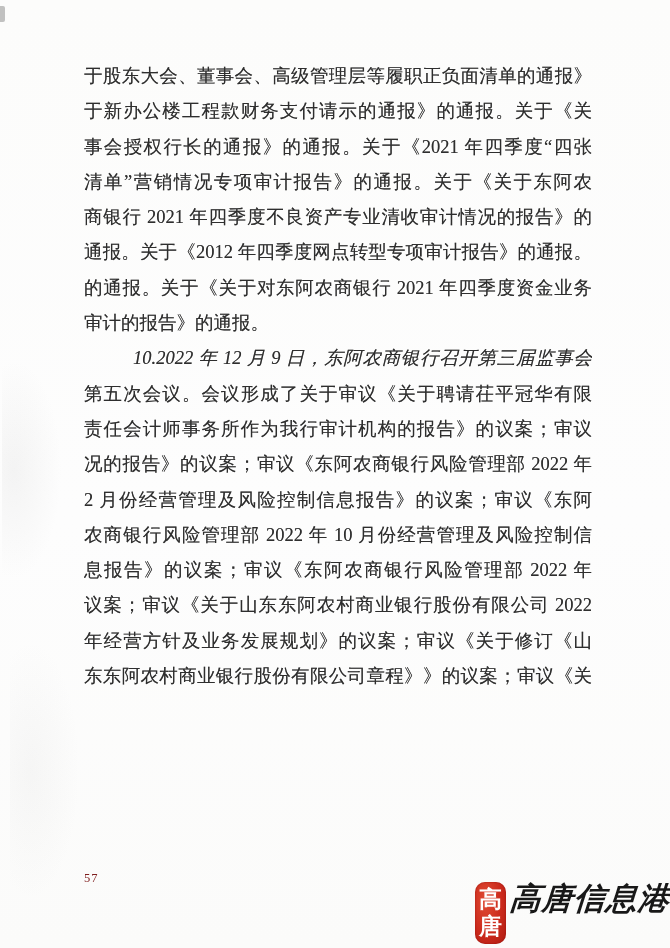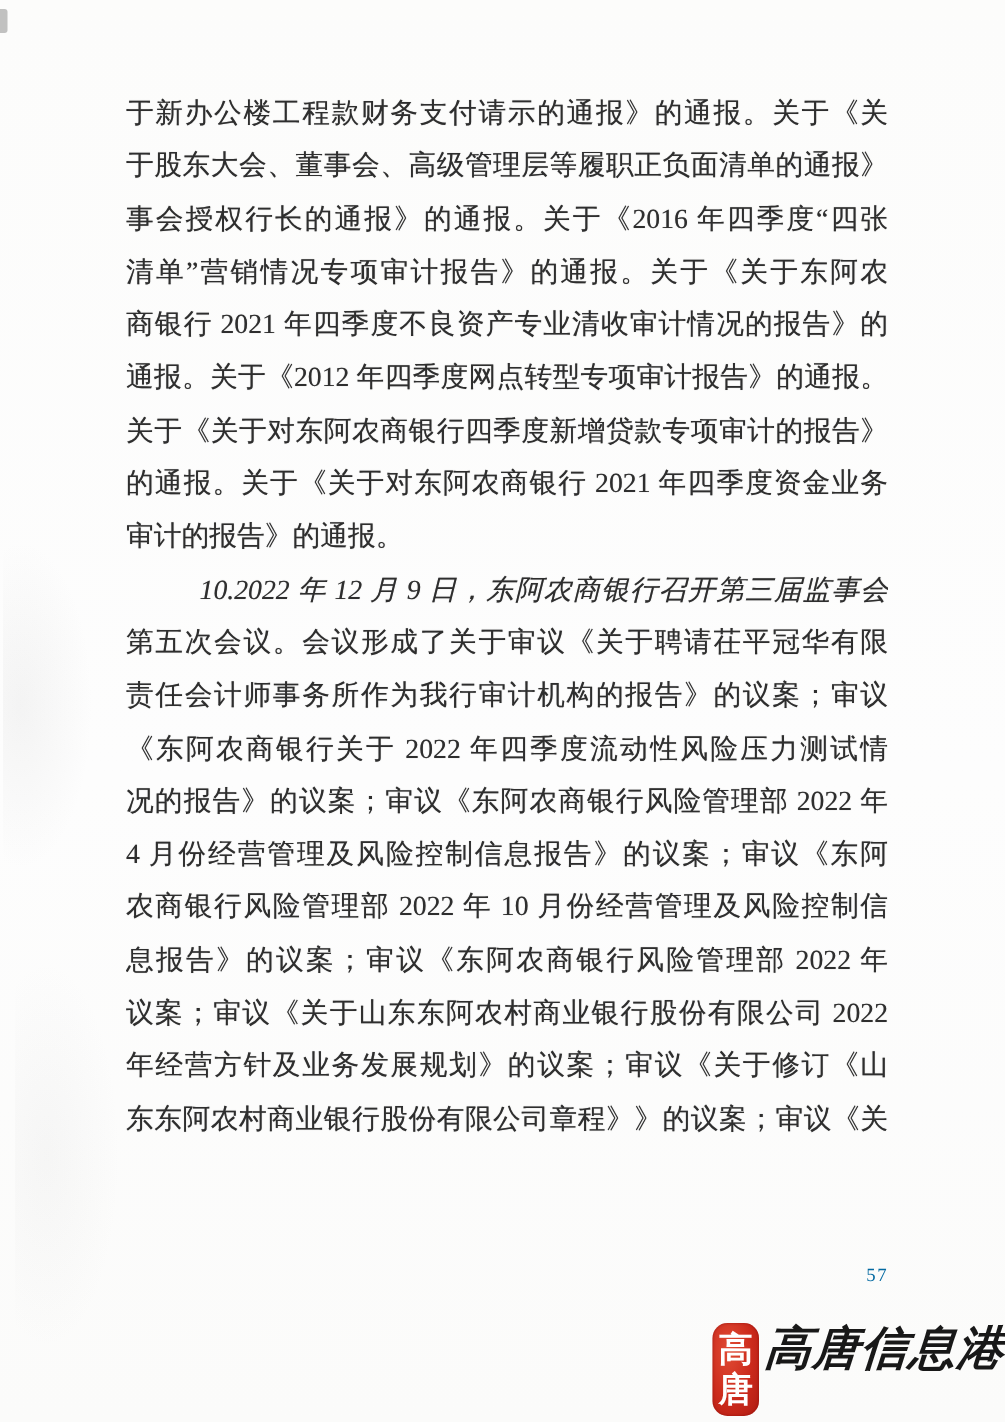--- a/index.html
+++ b/index.html
@@ -71,26 +71,26 @@
   }
   .line.indent {
     padding-left: 49px;
     width: 459px;
     font-style: italic;
   }
 
   .page-number {
     position: absolute;
     left: 84px;
-    top: 843px;
+    top: 871px;
     width: 508px;
-    text-align: right;
+    text-align: left;
     font-size: 12.5px;
     letter-spacing: 1px;
-    color: #0369a1;
+    color: #7f1d1d;
   }
 
   
   .watermark {
     position: absolute;
     left: 474px;
     top: 879px;
     width: 196px;
     height: 69px;
   }
@@ -145,35 +145,33 @@
 </head>
 <body>
 
 <div class="page">
 
   <div class="artifact-corner"></div>
   <div class="artifact-smudge-left"></div>
   <div class="artifact-smudge-mid"></div>
 
   <div class="text-block">
+    <div class="line">于股东大会、董事会、高级管理层等履职正负面清单的通报》</div>
     <div class="line">于新办公楼工程款财务支付请示的通报》的通报。关于《关</div>
-    <div class="line">于股东大会、董事会、高级管理层等履职正负面清单的通报》</div>
-    <div class="line">事会授权行长的通报》的通报。关于《2016 年四季度“四张</div>
+    <div class="line">事会授权行长的通报》的通报。关于《2021 年四季度“四张</div>
     <div class="line">清单”营销情况专项审计报告》的通报。关于《关于东阿农</div>
     <div class="line">商银行 2021 年四季度不良资产专业清收审计情况的报告》的</div>
     <div class="line">通报。关于《2012 年四季度网点转型专项审计报告》的通报。</div>
-    <div class="line">关于《关于对东阿农商银行四季度新增贷款专项审计的报告》</div>
     <div class="line">的通报。关于《关于对东阿农商银行 2021 年四季度资金业务</div>
     <div class="line para-end">审计的报告》的通报。</div>
     <div class="line indent">10.2022 年 12 月 9 日，东阿农商银行召开第三届监事会</div>
     <div class="line">第五次会议。会议形成了关于审议《关于聘请茌平冠华有限</div>
     <div class="line">责任会计师事务所作为我行审计机构的报告》的议案；审议</div>
-    <div class="line">《东阿农商银行关于 2022 年四季度流动性风险压力测试情</div>
     <div class="line">况的报告》的议案；审议《东阿农商银行风险管理部 2022 年</div>
-    <div class="line">4 月份经营管理及风险控制信息报告》的议案；审议《东阿</div>
+    <div class="line">2 月份经营管理及风险控制信息报告》的议案；审议《东阿</div>
     <div class="line">农商银行风险管理部 2022 年 10 月份经营管理及风险控制信</div>
     <div class="line">息报告》的议案；审议《东阿农商银行风险管理部 2022 年</div>
     <div class="line">议案；审议《关于山东东阿农村商业银行股份有限公司 2022</div>
     <div class="line">年经营方针及业务发展规划》的议案；审议《关于修订《山</div>
     <div class="line">东东阿农村商业银行股份有限公司章程》》的议案；审议《关</div>
   </div>
 
   <div class="page-number">57</div>
 
   <div class="watermark">

